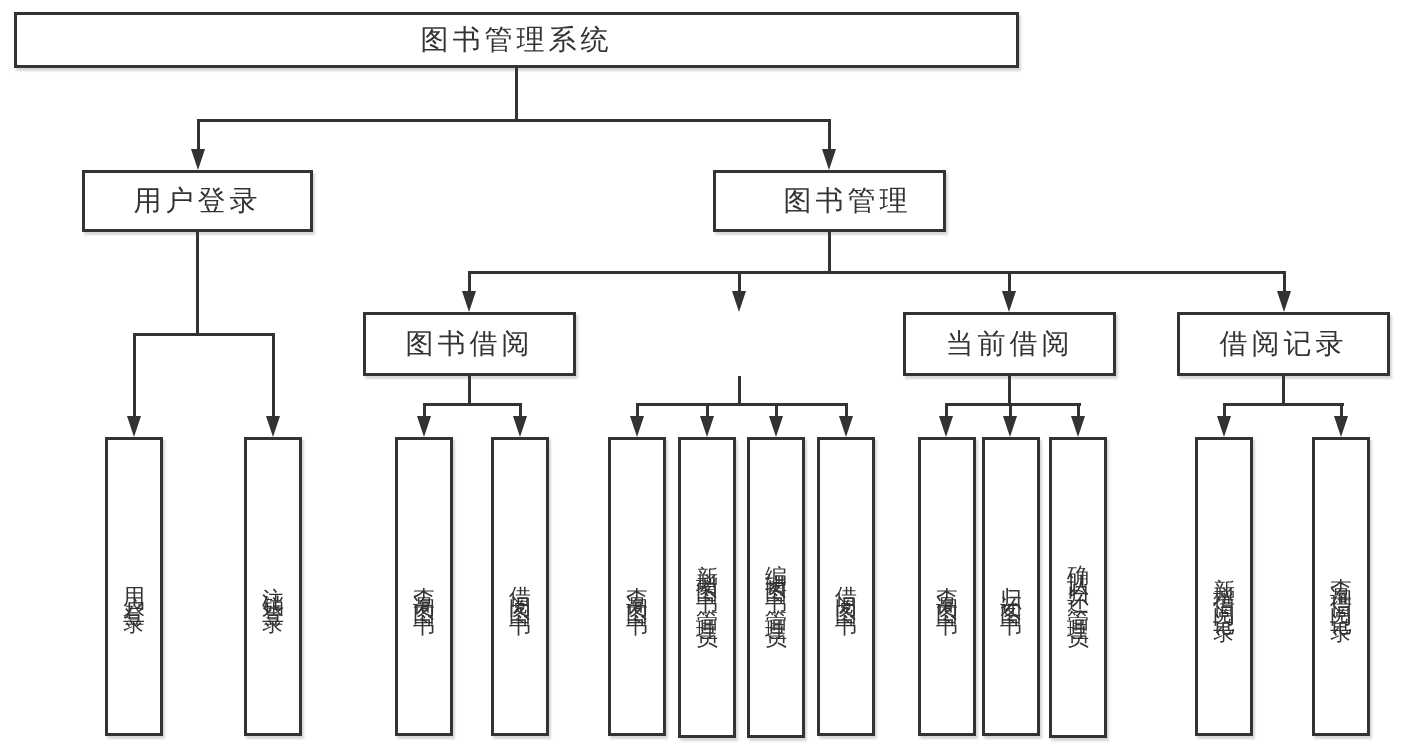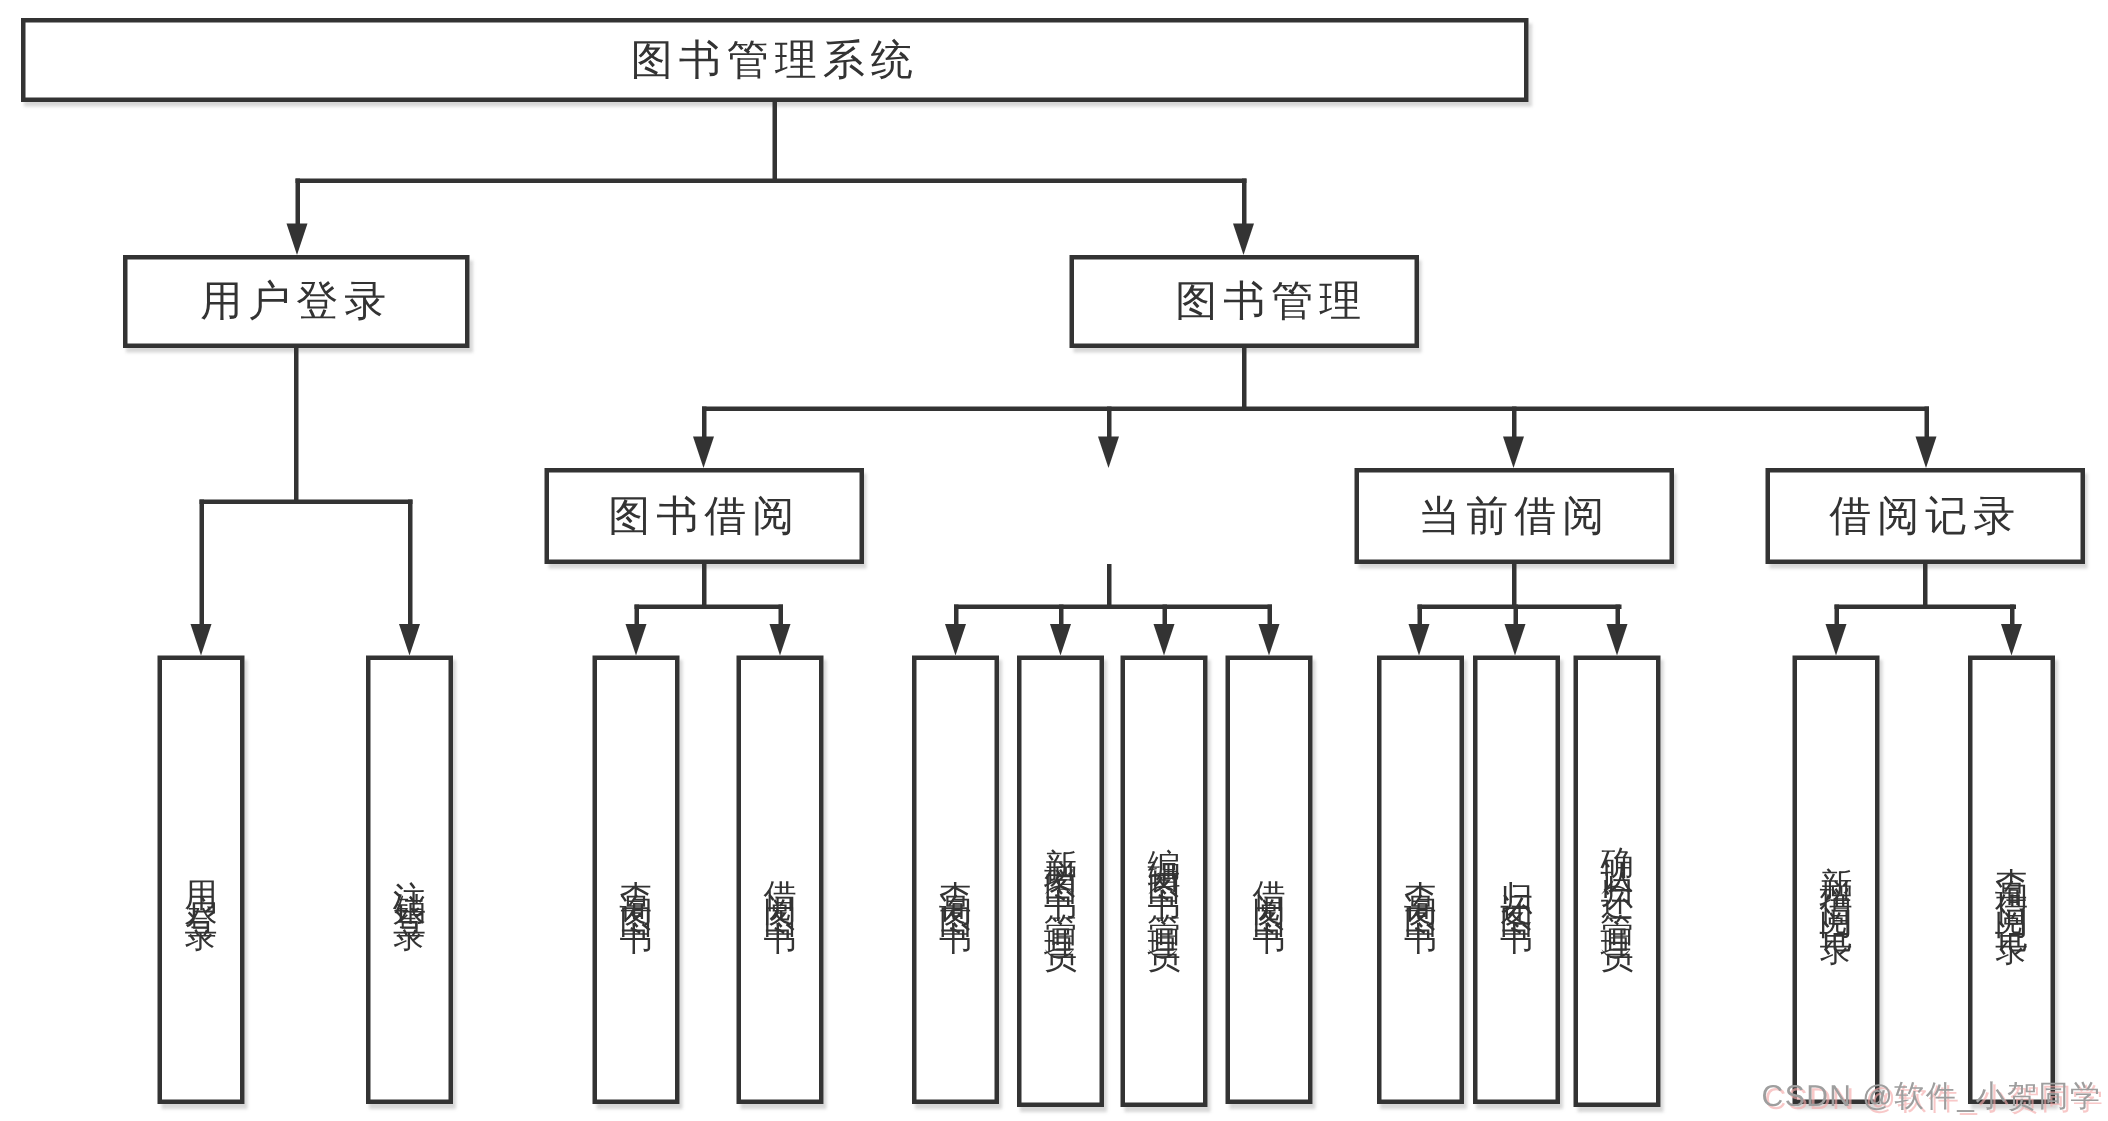--- a/index.html
+++ b/index.html
@@ -201,15 +201,14 @@
     <span class="vtext">确认归还（管理员）</span>
   </div>
 
   <div class="vbox" style="left:1195px; top:437px; width:58px; height:299px;">
     <span class="vtext">新增借阅记录</span>
   </div>
   <div class="vbox" style="left:1312px; top:437px; width:58px; height:299px;">
     <span class="vtext">查询借阅记录</span>
   </div>
 
-  <div class="watermark">CSDN @软件_小贺同学</div>
 
 </div>
 
 </body></html>

